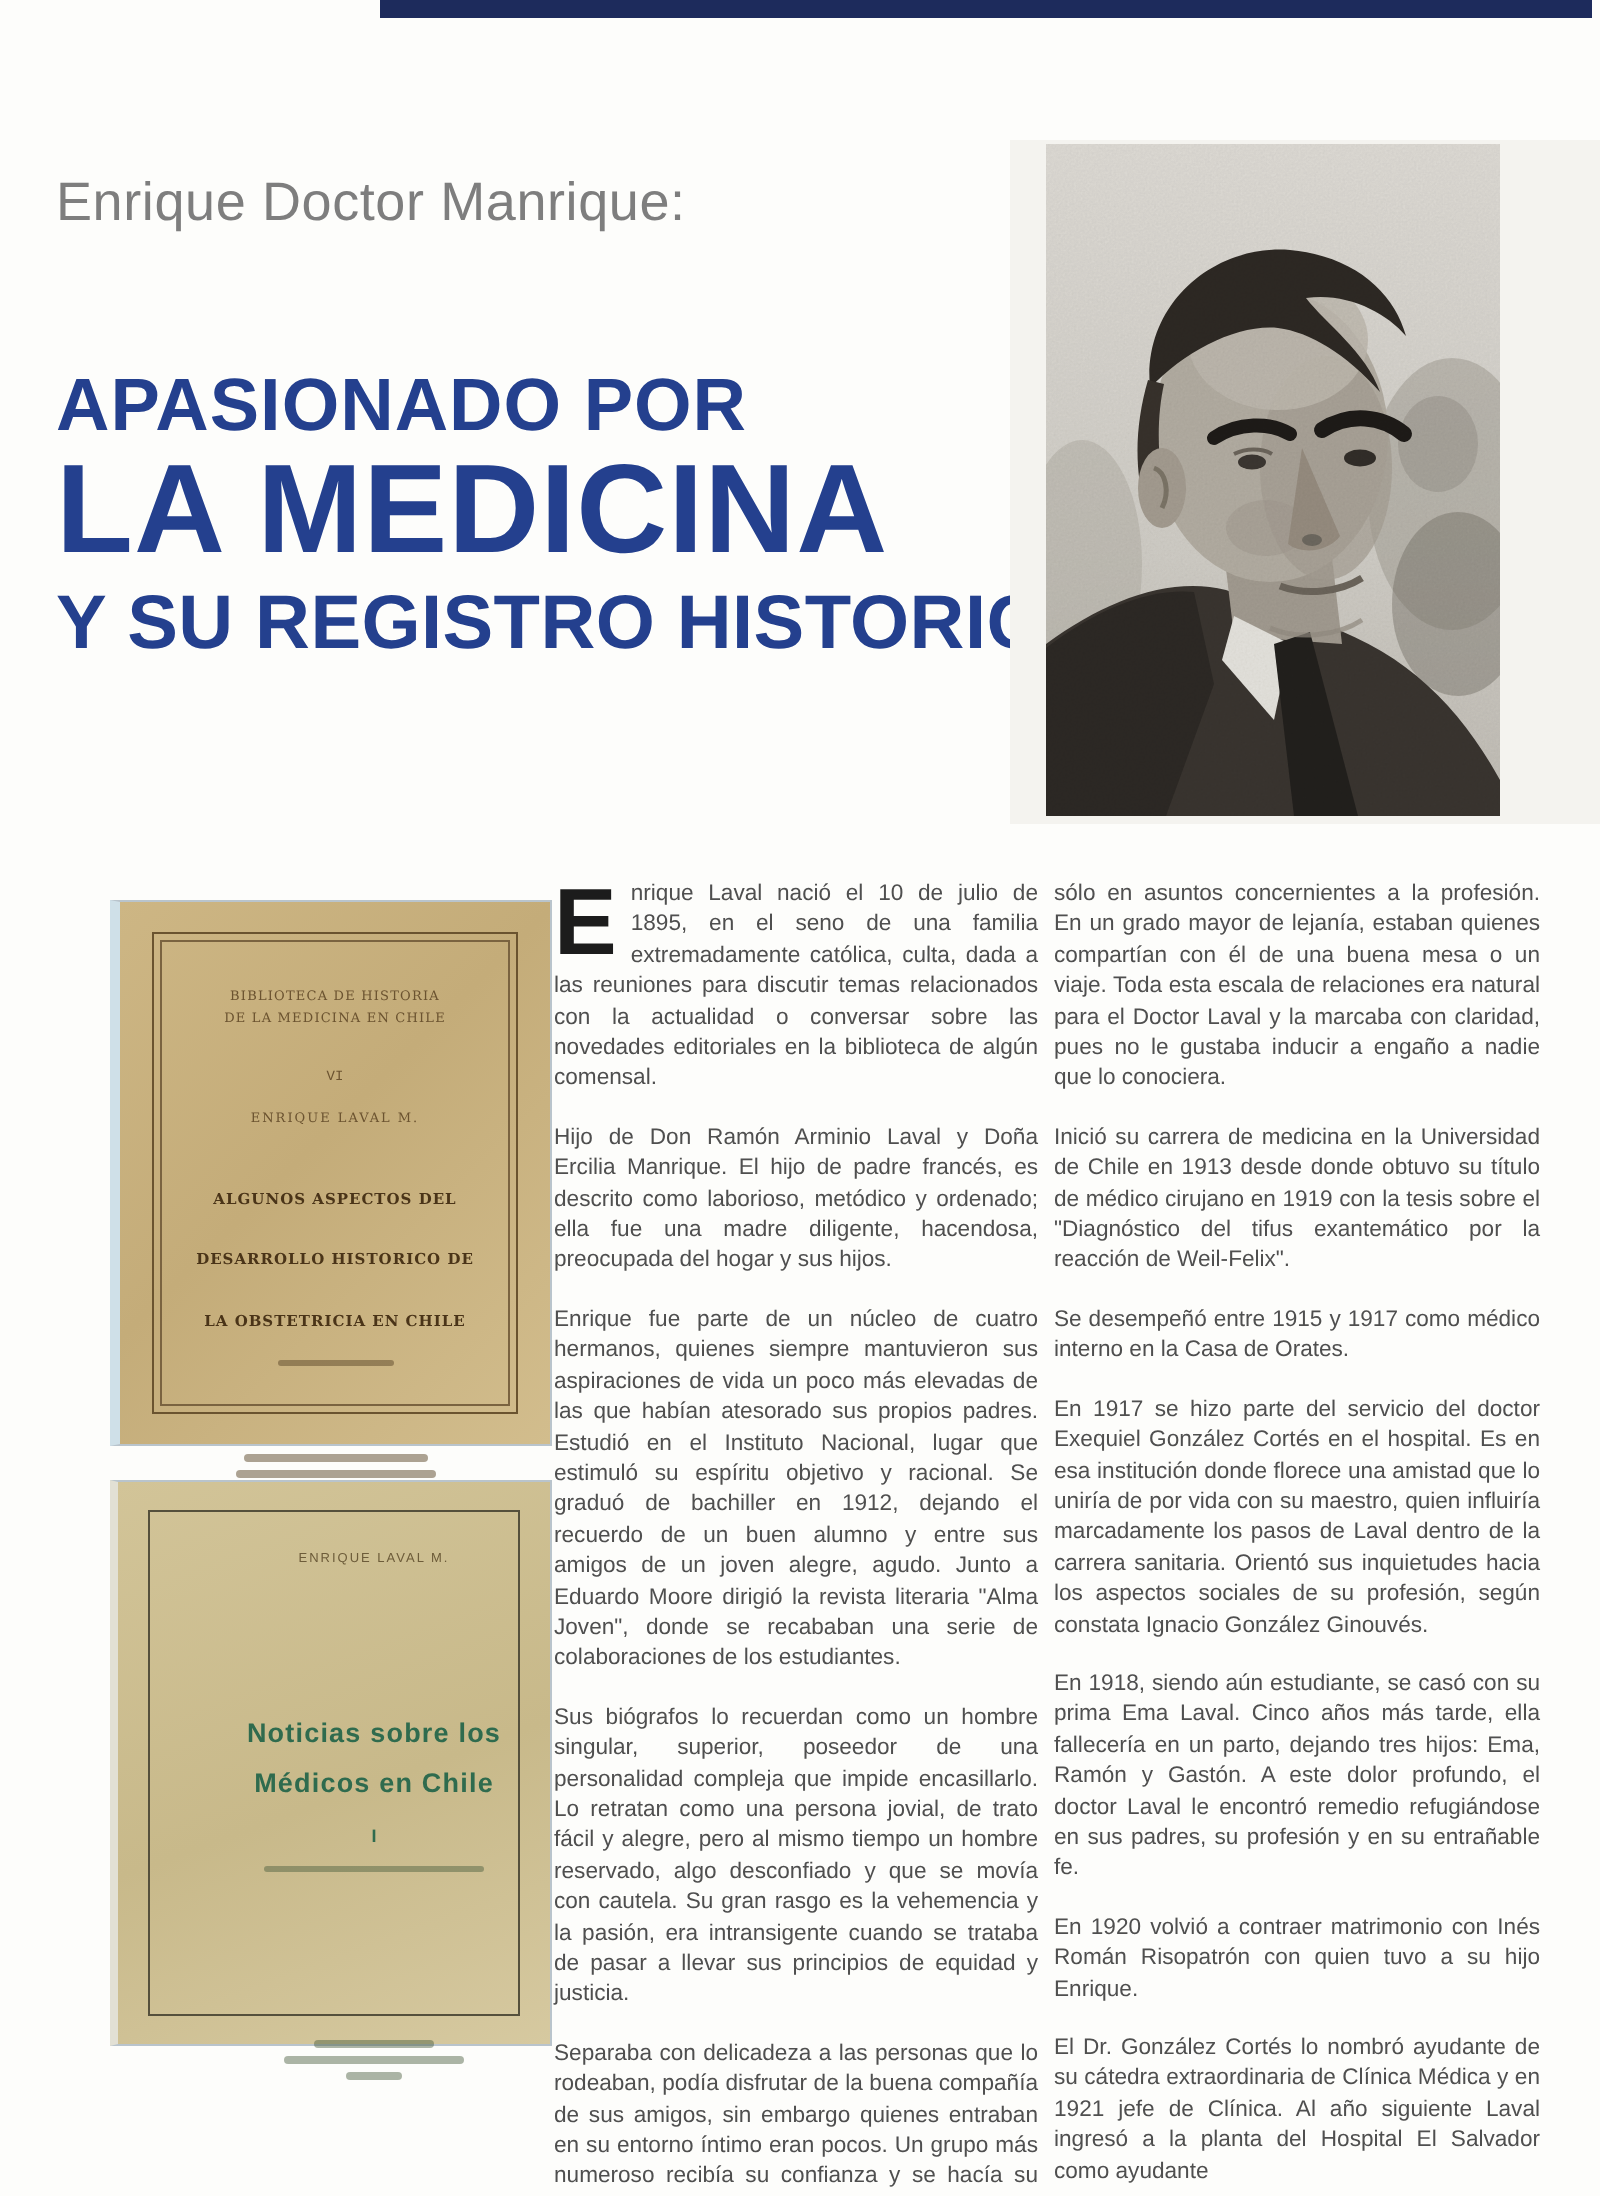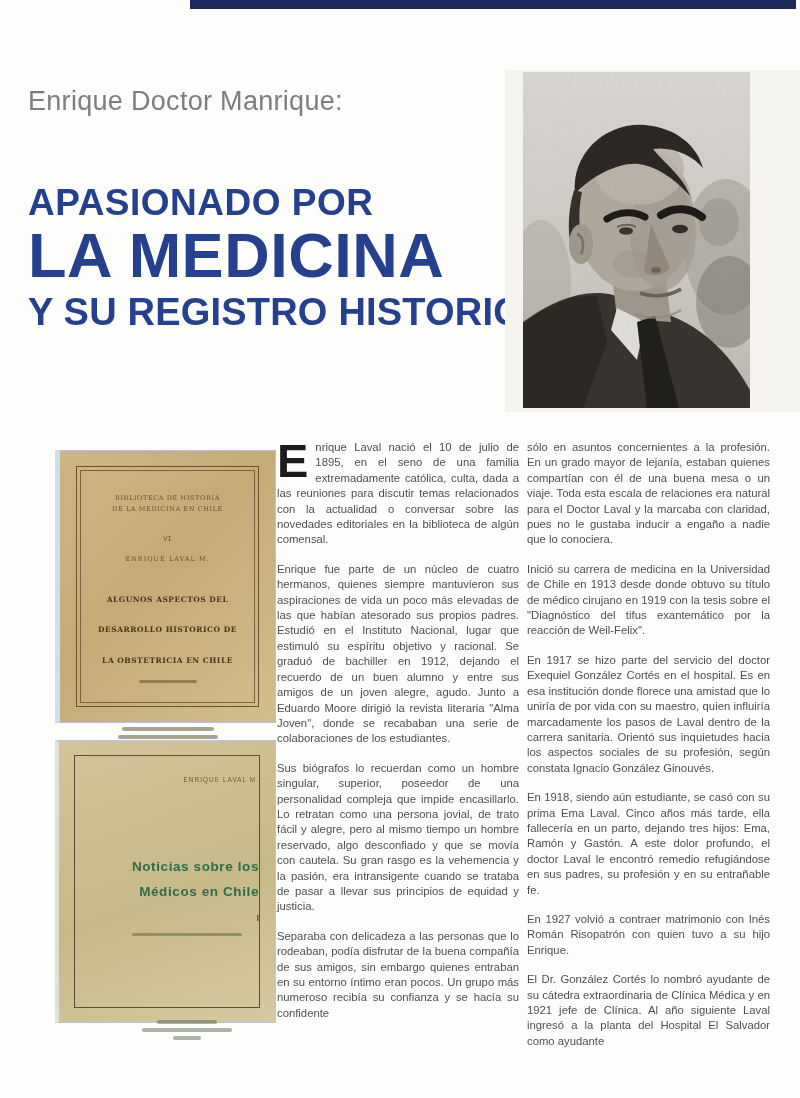--- a/index.html
+++ b/index.html
@@ -36,21 +36,21 @@
   .cover{position:absolute;left:55px;width:221px;border:1px solid #b9c4cc;box-sizing:border-box;}
   .cover1{top:450px;height:273px;background:linear-gradient(135deg,#cdb684 0%,#c4ac79 45%,#d2bd8d 100%);border-left:5px solid #cfe0e8;}
   .cover2{top:740px;height:283px;background:linear-gradient(160deg,#d2c498 0%,#c8b98a 55%,#d6c9a0 100%);border-left:4px solid #e2e0d4;}
   .frame1{
     position:absolute;inset:15px 16px;border:1.5px solid #6a532f;
     box-sizing:border-box;text-align:center;color:#6b5330;
   }
   .frame1::before{content:"";position:absolute;inset:3px;border:1px solid #7a6340;}
   .frame2{
     position:absolute;inset:14px 15px;border:1.5px solid #55503c;
-    box-sizing:border-box;text-align:right;padding-left:40px;
+    box-sizing:border-box;text-align:center;padding-left:40px;
   }
   .tiny{font-size:6.5px;letter-spacing:.6px;line-height:1.7;color:#6b5330;font-family:"DejaVu Serif",serif;}
   .cov-title1{font-size:7.5px;font-weight:bold;letter-spacing:.5px;line-height:1.9;color:#4a3418;font-family:"DejaVu Serif",serif;margin-top:16px;}
   .cov-roman{font-size:7px;margin-top:20px;color:#6b5330;font-family:Liberation Mono, monospace;}
   .cov-author1{font-size:6.5px;letter-spacing:1px;margin-top:12px;color:#6b5330;font-family:"DejaVu Serif",serif;}
   .cov2-author{font-size:6.5px;letter-spacing:1px;margin-top:20px;color:#6d5c3a;filter:blur(.3px);}
   .cov-title2{font-size:13.5px;font-weight:bold;color:#2f6b4e;letter-spacing:.6px;line-height:1.85;margin-top:72px;}
   .cov2-roman{font-size:9px;font-weight:bold;color:#2f6b4e;margin-top:8px;}
   .blurline{height:3.5px;border-radius:2px;background:rgba(92,72,42,.5);margin:4.5px auto;filter:blur(.3px);}
   .blurline.g{background:rgba(70,90,60,.45);}
@@ -150,25 +150,27 @@
     <div class="cov2-roman">I</div>
     <div class="blurline g" style="width:110px;margin-top:10px;"></div>
     <div class="blurline g" style="width:60px;margin-top:84px;"></div>
     <div class="blurline g" style="width:90px;"></div>
     <div class="blurline g" style="width:28px;"></div>
   </div>
 </div>
 
 <div class="col col1">
   <p><span class="dropcap">E</span><span>nrique Laval nació el 10 de julio de 1895, en el seno de una familia extremadamente católica, culta, dada a las reuniones para discutir temas relacionados con la actualidad o conversar sobre las novedades editoriales en la biblioteca de algún comensal.</span></p>
+  <p>Hijo de Don Ramón Arminio Laval y Doña Ercilia Manrique. El hijo de padre francés, es descrito como laborioso, metódico y ordenado; ella fue una madre diligente, hacendosa, preocupada del hogar y sus hijos.</p>
   <p>Enrique fue parte de un núcleo de cuatro hermanos, quienes siempre mantuvieron sus aspiraciones de vida un poco más elevadas de las que habían atesorado sus propios padres. Estudió en el Instituto Nacional, lugar que estimuló su espíritu objetivo y racional. Se graduó de bachiller en 1912, dejando el recuerdo de un buen alumno y entre sus amigos de un joven alegre, agudo. Junto a Eduardo Moore dirigió la revista literaria "Alma Joven", donde se recababan una serie de colaboraciones de los estudiantes.</p>
   <p>Sus biógrafos lo recuerdan como un hombre singular, superior, poseedor de una personalidad compleja que impide encasillarlo. Lo retratan como una persona jovial, de trato fácil y alegre, pero al mismo tiempo un hombre reservado, algo desconfiado y que se movía con cautela. Su gran rasgo es la vehemencia y la pasión, era intransigente cuando se trataba de pasar a llevar sus principios de equidad y justicia.</p>
   <p>Separaba con delicadeza a las personas que lo rodeaban, podía disfrutar de la buena compañía de sus amigos, sin embargo quienes entraban en su entorno íntimo eran pocos. Un grupo más numeroso recibía su confianza y se hacía su confidente</p>
 </div>
 
 <div class="col col2">
   <p>sólo en asuntos concernientes a la profesión. En un grado mayor de lejanía, estaban quienes compartían con él de una buena mesa o un viaje. Toda esta escala de relaciones era natural para el Doctor Laval y la marcaba con claridad, pues no le gustaba inducir a engaño a nadie que lo conociera.</p>
   <p>Inició su carrera de medicina en la Universidad de Chile en 1913 desde donde obtuvo su título de médico cirujano en 1919 con la tesis sobre el "Diagnóstico del tifus exantemático por la reacción de Weil-Felix".</p>
+  <p>Se desempeñó entre 1915 y 1917 como médico interno en la Casa de Orates.</p>
   <p>En 1917 se hizo parte del servicio del doctor Exequiel González Cortés en el hospital. Es en esa institución donde florece una amistad que lo uniría de por vida con su maestro, quien influiría marcadamente los pasos de Laval dentro de la carrera sanitaria. Orientó sus inquietudes hacia los aspectos sociales de su profesión, según constata Ignacio González Ginouvés.</p>
   <p>En 1918, siendo aún estudiante, se casó con su prima Ema Laval. Cinco años más tarde, ella fallecería en un parto, dejando tres hijos: Ema, Ramón y Gastón. A este dolor profundo, el doctor Laval le encontró remedio refugiándose en sus padres, su profesión y en su entrañable fe.</p>
-  <p>En 1927 volvió a contraer matrimonio con Inés Román Risopatrón con quien tuvo a su hijo Enrique.</p>
+  <p>En 1920 volvió a contraer matrimonio con Inés Román Risopatrón con quien tuvo a su hijo Enrique.</p>
   <p>El Dr. González Cortés lo nombró ayudante de su cátedra extraordinaria de Clínica Médica y en 1921 jefe de Clínica. Al año siguiente Laval ingresó a la planta del Hospital El Salvador como ayudante</p>
 </div>
 
 </body></html>

